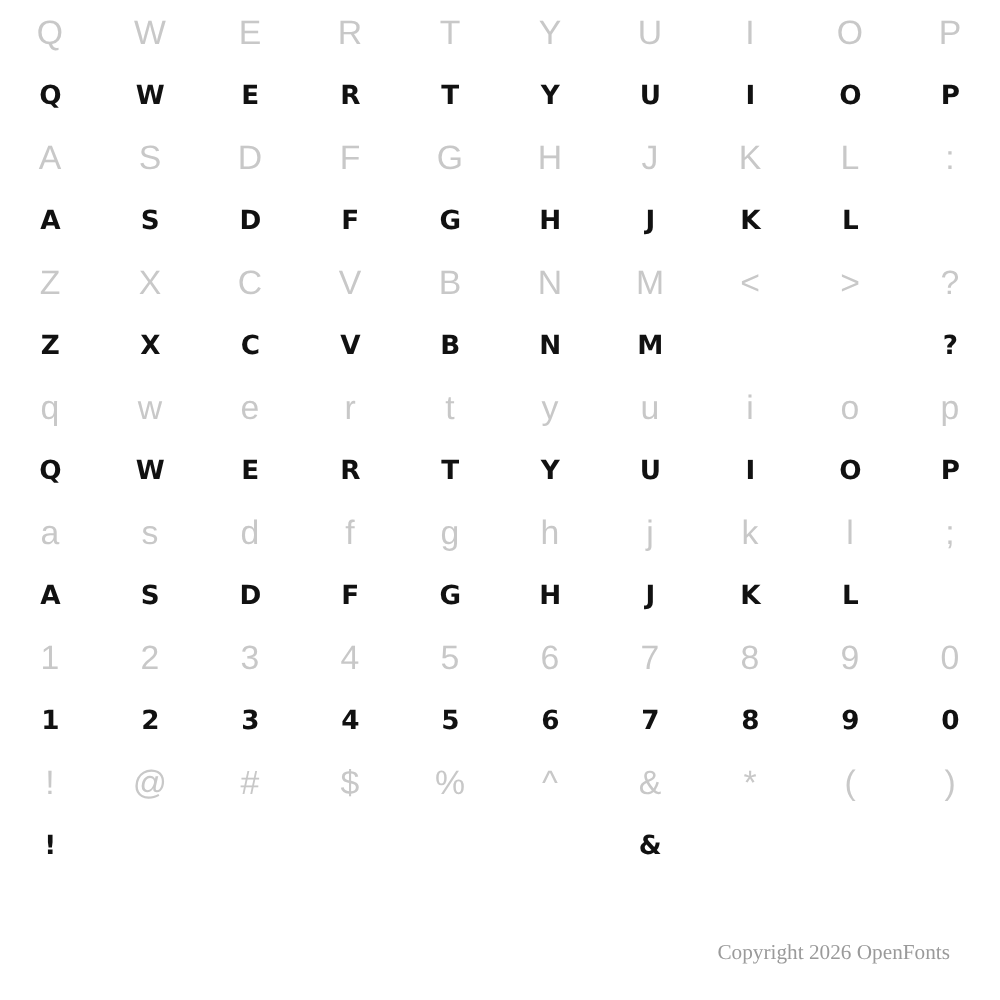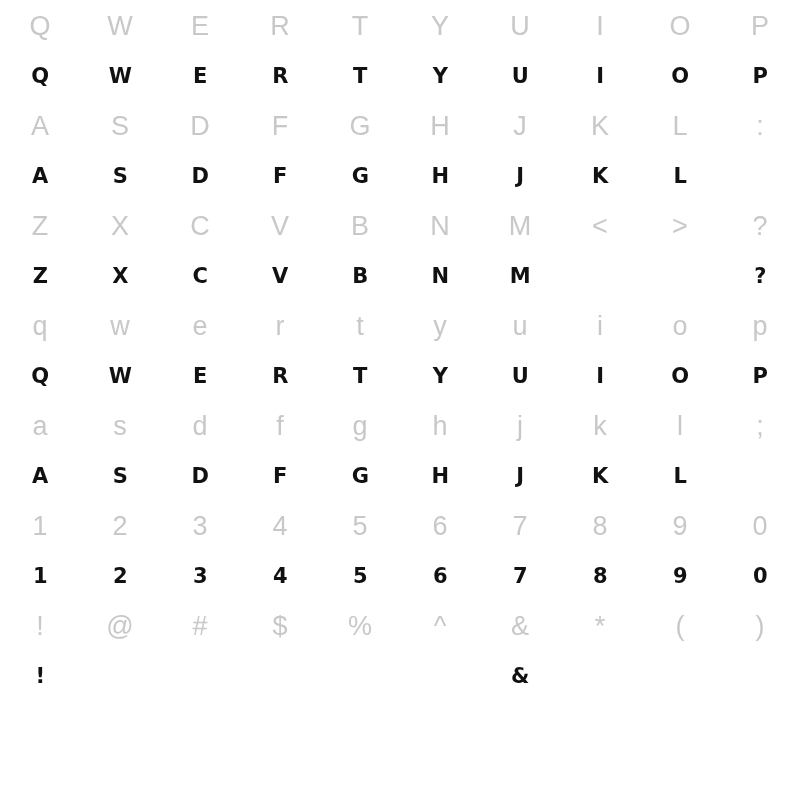--- a/index.html
+++ b/index.html
@@ -238,13 +238,14 @@
         <div class="cell"></div>
         <div class="cell"></div>
         <div class="cell"></div>
         <div class="cell"></div>
         <div class="cell">&amp;</div>
         <div class="cell"></div>
         <div class="cell"></div>
         <div class="cell"></div>
       </div>
     </div>
+  <div class="footer">Copyright 2026 OpenFonts</div>
 </div>
 
 </body></html>

